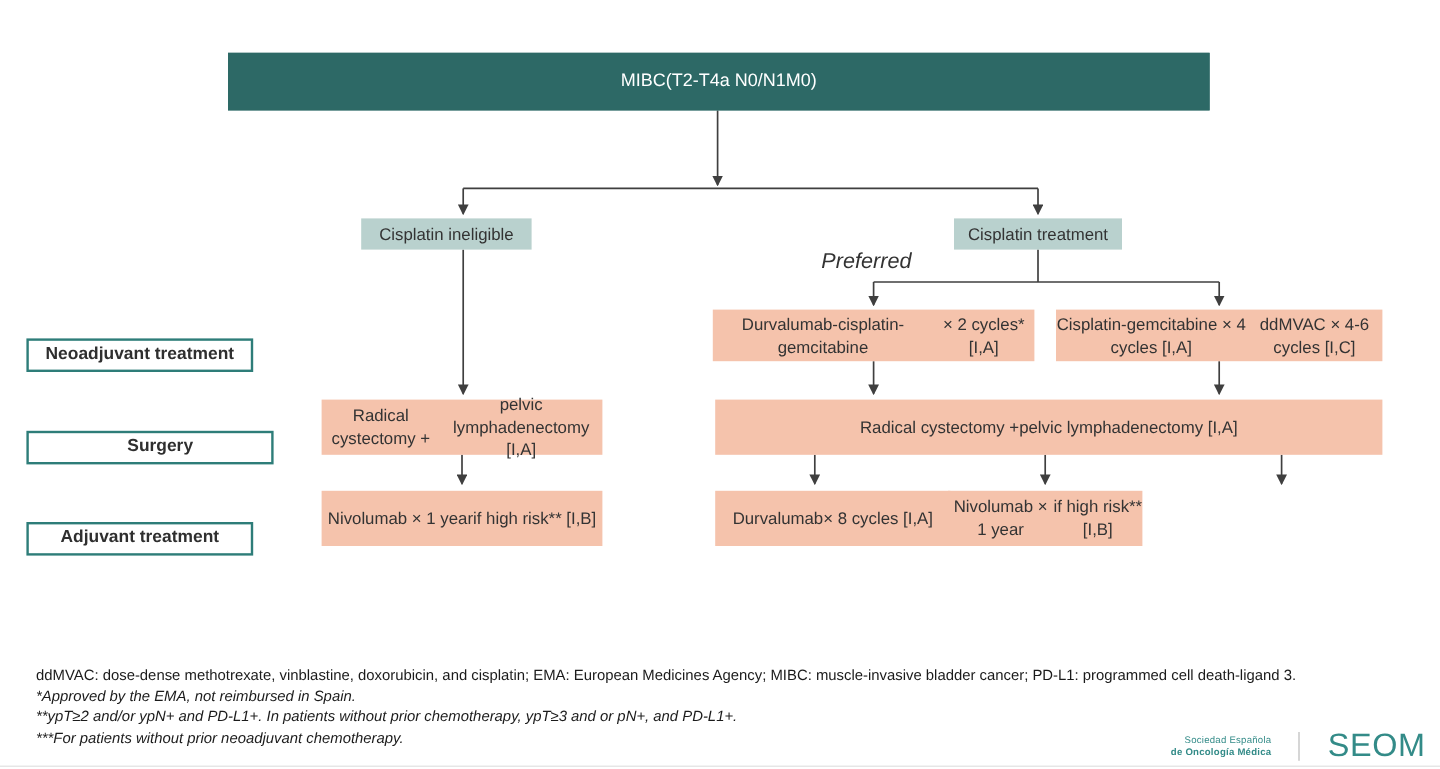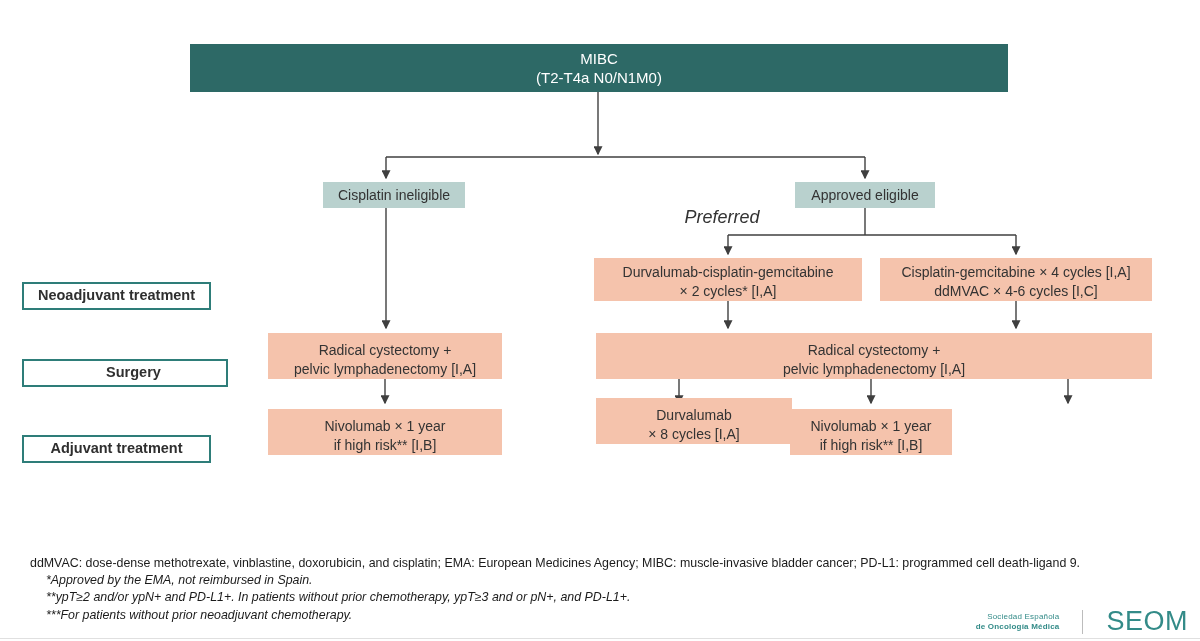--- a/index.html
+++ b/index.html
@@ -2,42 +2,42 @@
 <html style="--dark_teal: #2d6966; --light_teal: #b9d1ce; --salmon: #f5c3ac; --label_border: #2e7d79; --line: #3f3f3f; --logo_teal: #338b88;"><head>
 <meta charset="utf-8">
 <title>Diagram</title>
 <style>
   html,body{margin:0;padding:0;background:#ffffff;}
   #stage{
     position:relative;width:1200px;height:641px;background:#ffffff;overflow:hidden;
     font-family:"Liberation Sans","DejaVu Sans",sans-serif;color:#333333;
   }
   .box{
-    position:absolute;display:flex;flex-direction:column;align-items:center;justify-content:center;
+    position:absolute;display:flex;flex-direction:row;align-items:center;justify-content:center;
     text-align:center;font-size:14px;line-height:1.35;color:#333333;
   }
   .root-box{
     background:var(--dark_teal);color:#ffffff;font-size:15px;line-height:1.3;
     border:1px solid var(--dark_teal);
   }
   .chip{background:var(--light_teal);font-size:14px;}
-  .salmon{background:var(--salmon);justify-content:flex-end;}
+  .salmon{background:var(--salmon);}
   .rowlabel{
     background:#ffffff;border:2px solid var(--label_border);
     font-weight:bold;font-size:14.5px;color:#2f2f2f;margin-top:16px;
   }
   .preferred{
     position:absolute;font-style:italic;font-size:18px;color:#333333;text-align:center;
   }
   #connectors{position:absolute;left:0;top:0;pointer-events:none;}
   .footnotes{
     position:absolute;left:30px;top:555px;font-size:12.4px;line-height:17.2px;color:#1b1b1b;
   }
   .footnotes p{margin:0;}
-  .footnotes .fn-italic{font-style:italic;margin-left:16px;}
+  .footnotes .fn-italic{font-style:italic;}
   .logo{
     position:absolute;right:12px;top:606px;display:flex;align-items:center;gap:23px;
   }
   .logo-org{
     text-align:right;color:var(--logo_teal);font-size:8px;line-height:1.25;letter-spacing:.2px;
   }
   .logo-org .l2{font-weight:bold;}
   .logo-divider{width:1px;height:24px;background:#bcbcbc;}
   .logo-acronym{
     color:var(--logo_teal);font-size:27px;font-weight:400;letter-spacing:.5px;
@@ -73,25 +73,25 @@
       <line x1="871" y1="379" x2="871" y2="403" marker-end="url(#arrow)"></line>
       <line x1="1068" y1="379" x2="1068" y2="403" marker-end="url(#arrow)"></line>
     </g>
   </svg>
 
   <div class="box root-box" style="left:190px;top:44px;width:816px;height:46px;">
     <span>MIBC</span>
     <span>(T2-T4a N0/N1M0)</span>
   </div>
 
-  <div class="box chip" style="left:323px;top:182px;width:142px;height:26px;">
+  <div class="box chip" style="left:301px;top:182px;width:142px;height:26px;">
     <span>Cisplatin ineligible</span>
   </div>
   <div class="box chip" style="left:795px;top:182px;width:140px;height:26px;">
-    <span>Approved eligible</span>
+    <span>Cisplatin treatment</span>
   </div>
 
   <div class="preferred" style="left:642px;top:207px;width:160px;">Preferred</div>
 
   <div class="box rowlabel" style="left:22px;top:266px;width:185px;height:24px;">
     <span>Neoadjuvant treatment</span>
   </div>
   <div class="box rowlabel" style="left:22px;top:343px;width:185px;height:24px;padding-left:17px;">
     <span>Surgery</span>
   </div>
@@ -114,31 +114,31 @@
   </div>
   <div class="box salmon" style="left:596px;top:333px;width:556px;height:46px;">
     <span>Radical cystectomy +</span>
     <span>pelvic lymphadenectomy [I,A]</span>
   </div>
 
   <div class="box salmon" style="left:268px;top:409px;width:234px;height:46px;">
     <span>Nivolumab × 1 year</span>
     <span>if high risk** [I,B]</span>
   </div>
-  <div class="box salmon" style="left:596px;top:398px;width:196px;height:46px;">
+  <div class="box salmon" style="left:596px;top:409px;width:196px;height:46px;">
     <span>Durvalumab</span>
     <span>× 8 cycles [I,A]</span>
   </div>
   <div class="box salmon" style="left:790px;top:409px;width:162px;height:46px;">
     <span>Nivolumab × 1 year</span>
     <span>if high risk** [I,B]</span>
   </div>
 
   <div class="footnotes">
-    <p>ddMVAC: dose-dense methotrexate, vinblastine, doxorubicin, and cisplatin; EMA: European Medicines Agency; MIBC: muscle-invasive bladder cancer; PD-L1: programmed cell death-ligand 9.</p>
+    <p>ddMVAC: dose-dense methotrexate, vinblastine, doxorubicin, and cisplatin; EMA: European Medicines Agency; MIBC: muscle-invasive bladder cancer; PD-L1: programmed cell death-ligand 3.</p>
     <p class="fn-italic">*Approved by the EMA, not reimbursed in Spain.</p>
     <p class="fn-italic">**ypT≥2 and/or ypN+ and PD-L1+. In patients without prior chemotherapy, ypT≥3 and or pN+, and PD-L1+.</p>
     <p class="fn-italic">***For patients without prior neoadjuvant chemotherapy.</p>
   </div>
 
   <div class="logo">
     <div class="logo-org">
       <div class="l1">Sociedad  Española</div>
       <div class="l2">de Oncología Médica</div>
     </div>

